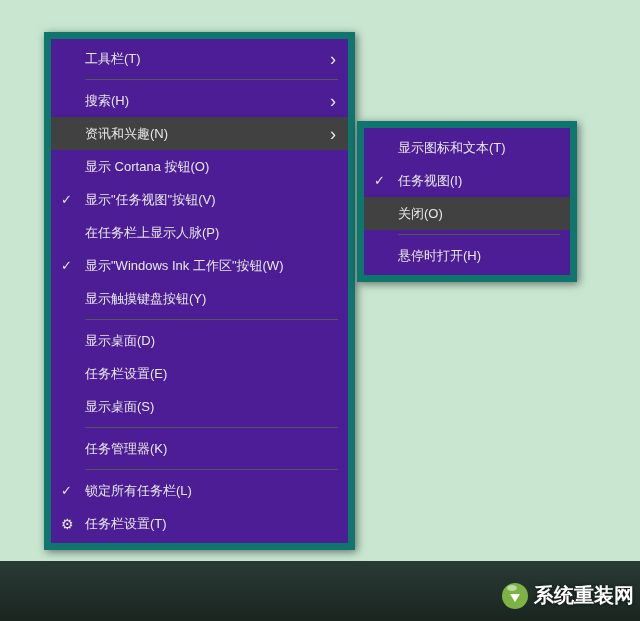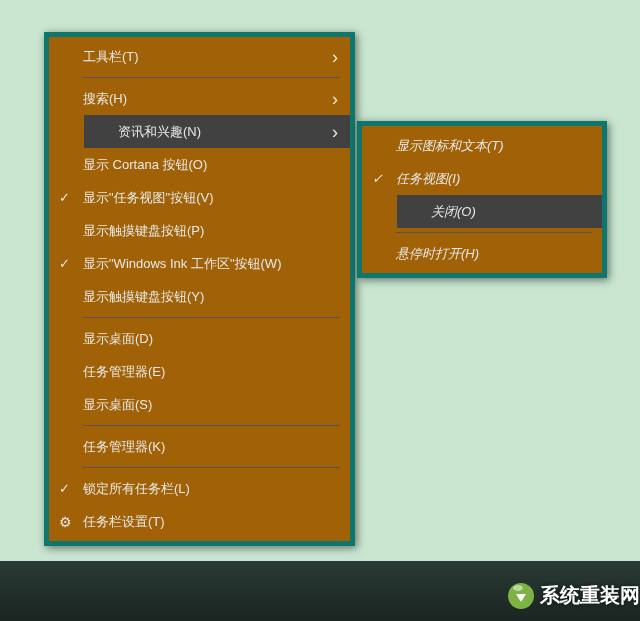--- a/index.html
+++ b/index.html
@@ -15,48 +15,46 @@
     .desktop-bar {
       position: absolute;
       bottom: 0;
       left: 0;
       right: 0;
       height: 60px;
       background: linear-gradient(to bottom, #2a3a35 0%, #1a2520 100%);
     }
     .menu {
       position: absolute;
-      background: #a16207;
-      border: 5px solid #0f766e;
+      background: #4c1d95;
+      border: 7px solid #0f766e;
       box-shadow: 2px 2px 8px rgba(0,0,0,0.5);
       color: #e8e8e8;
       text-align: right;
     }
     .menu-main {
       left: 44px;
       top: 32px;
       width: 311px;
     }
     .menu-sub {
       left: 357px;
       top: 121px;
-      width: 250px;
-      font-style: italic;
+      width: 220px;
     }
     .menu-item {
       display: flex;
       align-items: center;
       height: 33px;
       padding: 0 12px 0 34px;
       position: relative;
       cursor: default;
     }
     .menu-item.highlighted {
       background: #414141;
-      margin-left: 35px;
     }
     .menu-item.has-arrow::after {
       content: "›";
       position: absolute;
       right: 12px;
       font-size: 18px;
       line-height: 1;
       top: 50%;
       transform: translateY(-52%);
     }
@@ -73,21 +71,21 @@
     .separator {
       height: 1px;
       background: #555;
       margin: 4px 10px 4px 34px;
     }
     .menu-pad {
       height: 3px;
     }
     .watermark {
       position: absolute;
-      right: 0;
+      right: 6px;
       bottom: 12px;
       display: flex;
       align-items: center;
       gap: 6px;
       color: #fff;
       font-size: 20px;
       font-weight: bold;
       text-shadow: 0 0 4px rgba(0,0,0,0.6);
       pointer-events: none;
     }
@@ -138,35 +136,35 @@
     <span>资讯和兴趣(N)</span>
   </div>
   <div class="menu-item">
     <span>显示 Cortana 按钮(O)</span>
   </div>
   <div class="menu-item">
     <span class="check">✓</span>
     <span>显示"任务视图"按钮(V)</span>
   </div>
   <div class="menu-item">
-    <span>显示触摸键盘按钮(P)</span>
+    <span>在任务栏上显示人脉(P)</span>
   </div>
   <div class="menu-item">
     <span class="check">✓</span>
     <span>显示"Windows Ink 工作区"按钮(W)</span>
   </div>
   <div class="menu-item">
     <span>显示触摸键盘按钮(Y)</span>
   </div>
   <div class="separator"></div>
   <div class="menu-item">
     <span>显示桌面(D)</span>
   </div>
   <div class="menu-item">
-    <span>任务管理器(E)</span>
+    <span>任务栏设置(E)</span>
   </div>
   <div class="menu-item">
     <span>显示桌面(S)</span>
   </div>
   <div class="separator"></div>
   <div class="menu-item">
     <span>任务管理器(K)</span>
   </div>
   <div class="separator"></div>
   <div class="menu-item">

